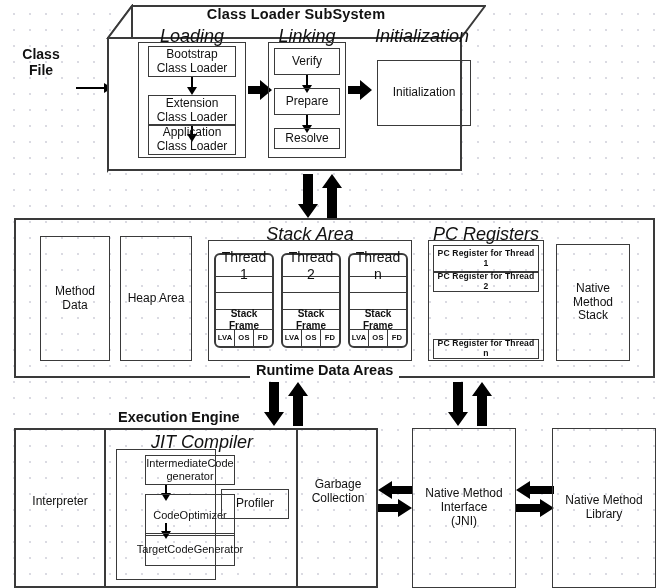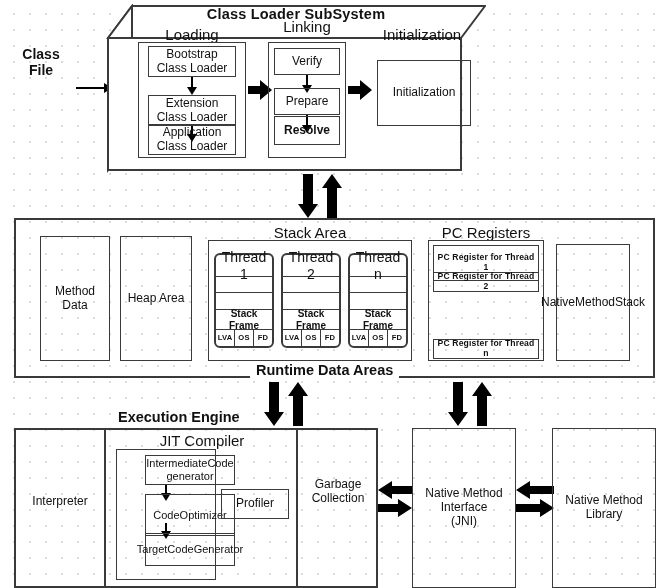--- a/index.html
+++ b/index.html
@@ -23,21 +23,21 @@
   }
   .box.thin { border-width:1.6px; }
   .ctr {
     display:flex; align-items:center; justify-content:center;
     text-align:center; line-height:1.15;
   }
   .lbl { position:absolute; white-space:nowrap; }
 
   
   .t-title      { font-size:14.5px; font-weight:bold; letter-spacing:.2px; }
-  .t-phase      { font-size:15px; }
+  .t-phase      { font-size:18px;font-style:italic; }
   .t-node       { font-size:12px; }
   .t-small      { font-size:11px;margin-left:24px; }
   .t-tiny       { font-size:7.6px; font-weight:bold; letter-spacing:.2px;}
   .t-section    { font-size:14.5px; font-weight:bold; }
   .t-pcreg      { font-size:8.6px; font-weight:bold; letter-spacing:.15px;}
   .t-classfile  { font-size:14px; font-weight:bold; }
   .t-thread     { font-size:14px; }
   .t-sf         { font-size:10px; font-weight:bold; }
 
   
@@ -73,21 +73,21 @@
 
       <polygon points="2,34 26,2 26,134 2,166" fill="#ffffff" stroke="#3a3a3a" stroke-width="2"></polygon>
 
       <rect x="2" y="34" width="353" height="132" fill="#ffffff" stroke="#3a3a3a" stroke-width="2"></rect>
     </svg>
   </div>
 
   <div class="lbl t-title" style="left:108px; top:6px; width:376px; text-align:center;">Class Loader SubSystem</div>
 
   <div class="lbl t-phase" style="left:138px; top:26px; width:108px; text-align:center;">Loading</div>
-  <div class="lbl t-phase" style="left:266px; top:18px; width:82px; text-align:center;">Linking</div>
+  <div class="lbl t-phase" style="left:266px; top:26px; width:82px; text-align:center;">Linking</div>
   <div class="lbl t-phase" style="left:372px; top:26px; width:100px; text-align:center;">Initialization</div>
 
   <div class="box thin" style="left:138px; top:42px; width:108px; height:116px;"></div>
 
   <div class="box thin ctr t-node" style="left:148px; top:46px; width:88px; height:31px; flex-direction:column;">
     <span>Bootstrap</span>
     <span>Class Loader</span>
   </div>
   <div class="arrow-line" style="left:191px; top:77px; width:1.8px; height:12px;"></div>
   <div class="tri tri-down" style="left:187px; top:87px;"></div>
@@ -117,21 +117,21 @@
   </div>
   <div class="arrow-line" style="left:306px; top:75px; width:1.8px; height:12px;"></div>
   <div class="tri tri-down" style="left:302px; top:85px;"></div>
 
   <div class="box thin ctr t-node" style="left:274px; top:88px; width:66px; height:27px;">
     <span>Prepare</span>
   </div>
   <div class="arrow-line" style="left:306px; top:115px; width:1.8px; height:12px;"></div>
   <div class="tri tri-down" style="left:302px; top:125px;"></div>
 
-  <div class="box thin ctr t-node" style="left:274px; top:116px; width:66px; height:29px;font-weight:bold;">
+  <div class="box thin ctr t-node" style="left:274px; top:128px; width:66px; height:21px;">
     <span>Resolve</span>
   </div>
 
   <div class="fat" style="left:348px; top:80px;">
     <svg width="24" height="20" viewBox="0 0 24 20">
       <polygon points="0,6 12,6 12,0 24,10 12,20 12,14 0,14" fill="#000"></polygon>
     </svg>
   </div>
 
   <div class="box thin ctr t-node" style="left:377px; top:60px; width:94px; height:66px;">
@@ -200,31 +200,31 @@
     <div style="display:flex; height:16px;">
       <div class="ctr t-tiny" style="flex:1; border-right:1.5px solid #3a3a3a;">LVA</div>
       <div class="ctr t-tiny" style="flex:1; border-right:1.5px solid #3a3a3a;">OS</div>
       <div class="ctr t-tiny" style="flex:1;">FD</div>
     </div>
   </div>
 
   <div class="lbl t-phase" style="left:428px; top:224px; width:116px; text-align:center;">PC Registers</div>
   <div class="box thin" style="left:428px; top:240px; width:116px; height:121px;"></div>
 
-  <div class="box thin ctr t-pcreg" style="left:433px; top:245px; width:106px; height:36px; border-width:1.4px;">
+  <div class="box thin ctr t-pcreg" style="left:433px; top:245px; width:106px; height:27px; border-width:1.4px;">
     <span>PC Register for  Thread 1</span>
   </div>
   <div class="box thin ctr t-pcreg" style="left:433px; top:272px; width:106px; height:20px; border-width:1.4px;">
     <span>PC Register for  Thread 2</span>
   </div>
   <div class="box thin ctr t-pcreg" style="left:433px; top:339px; width:106px; height:20px; border-width:1.4px;">
     <span>PC Register for  Thread n</span>
   </div>
 
-  <div class="box thin ctr t-node" style="left:556px; top:244px; width:74px; height:117px; flex-direction:row;align-items:center;">
+  <div class="box thin ctr t-node" style="left:556px; top:244px; width:74px; height:117px; flex-direction:column;align-items:center;">
     <span>Native</span>
     <span>Method</span>
     <span>Stack</span>
   </div>
 
   <div class="fat" style="left:264px; top:382px;">
     <svg width="20" height="44" viewBox="0 0 20 44">
       <polygon points="5,0 15,0 15,30 20,30 10,44 0,30 5,30" fill="#000"></polygon>
     </svg>
   </div>

